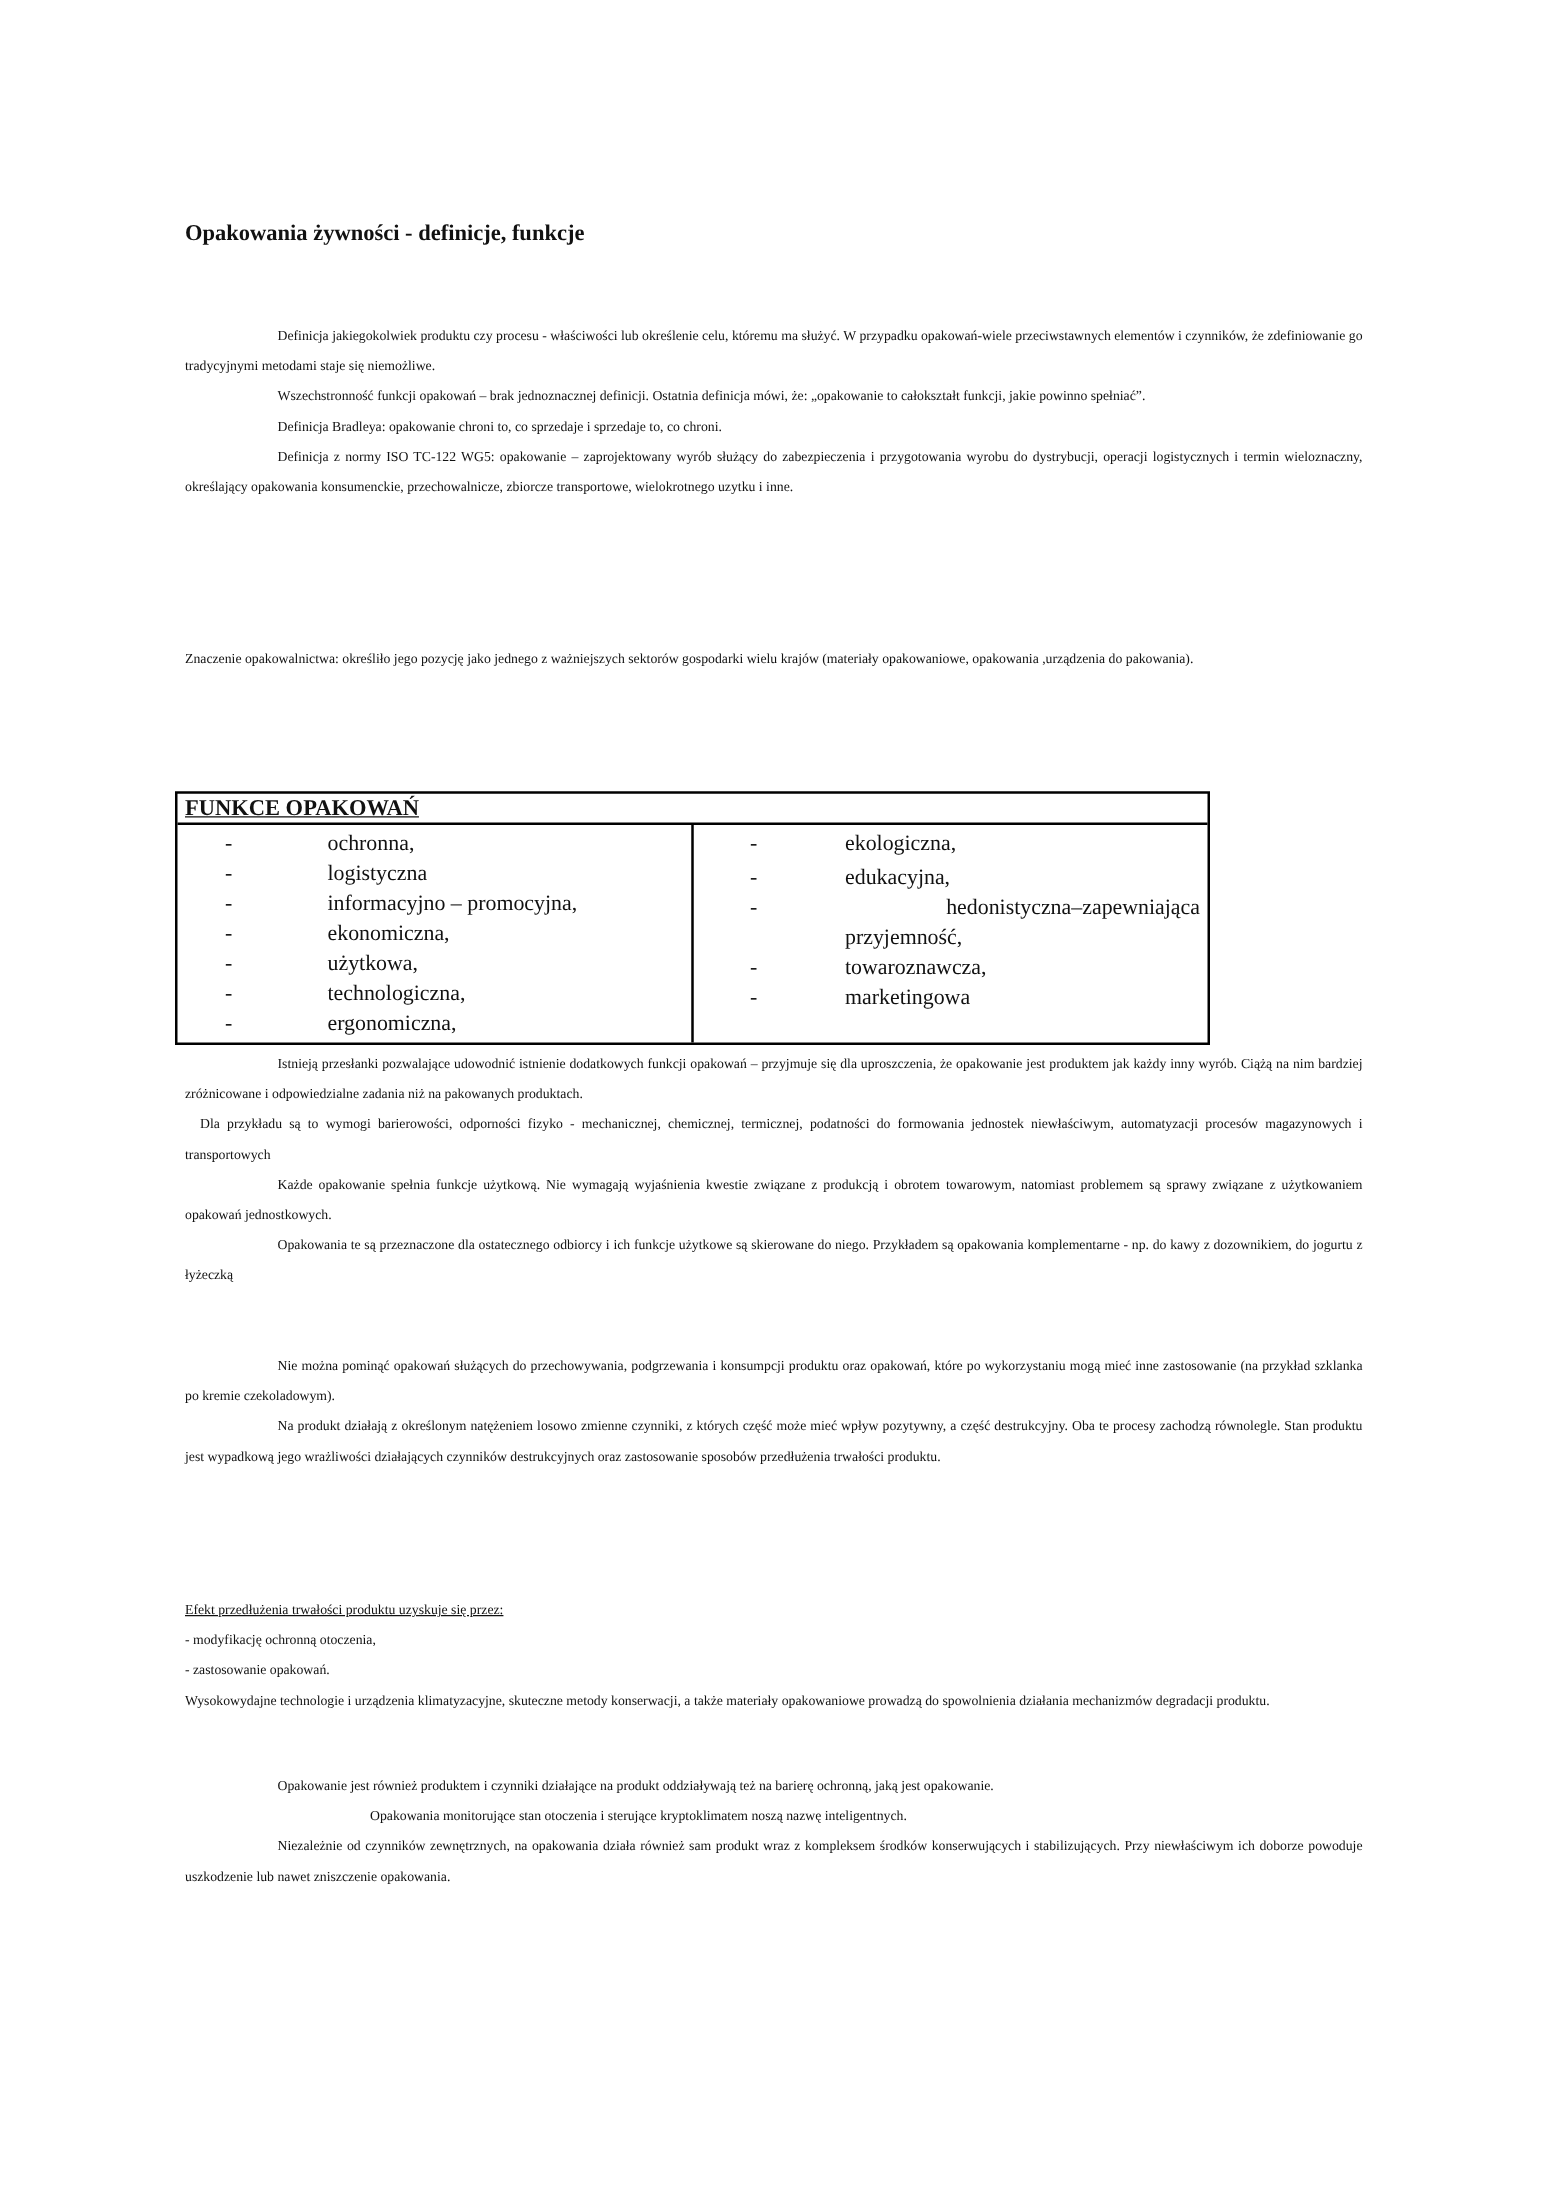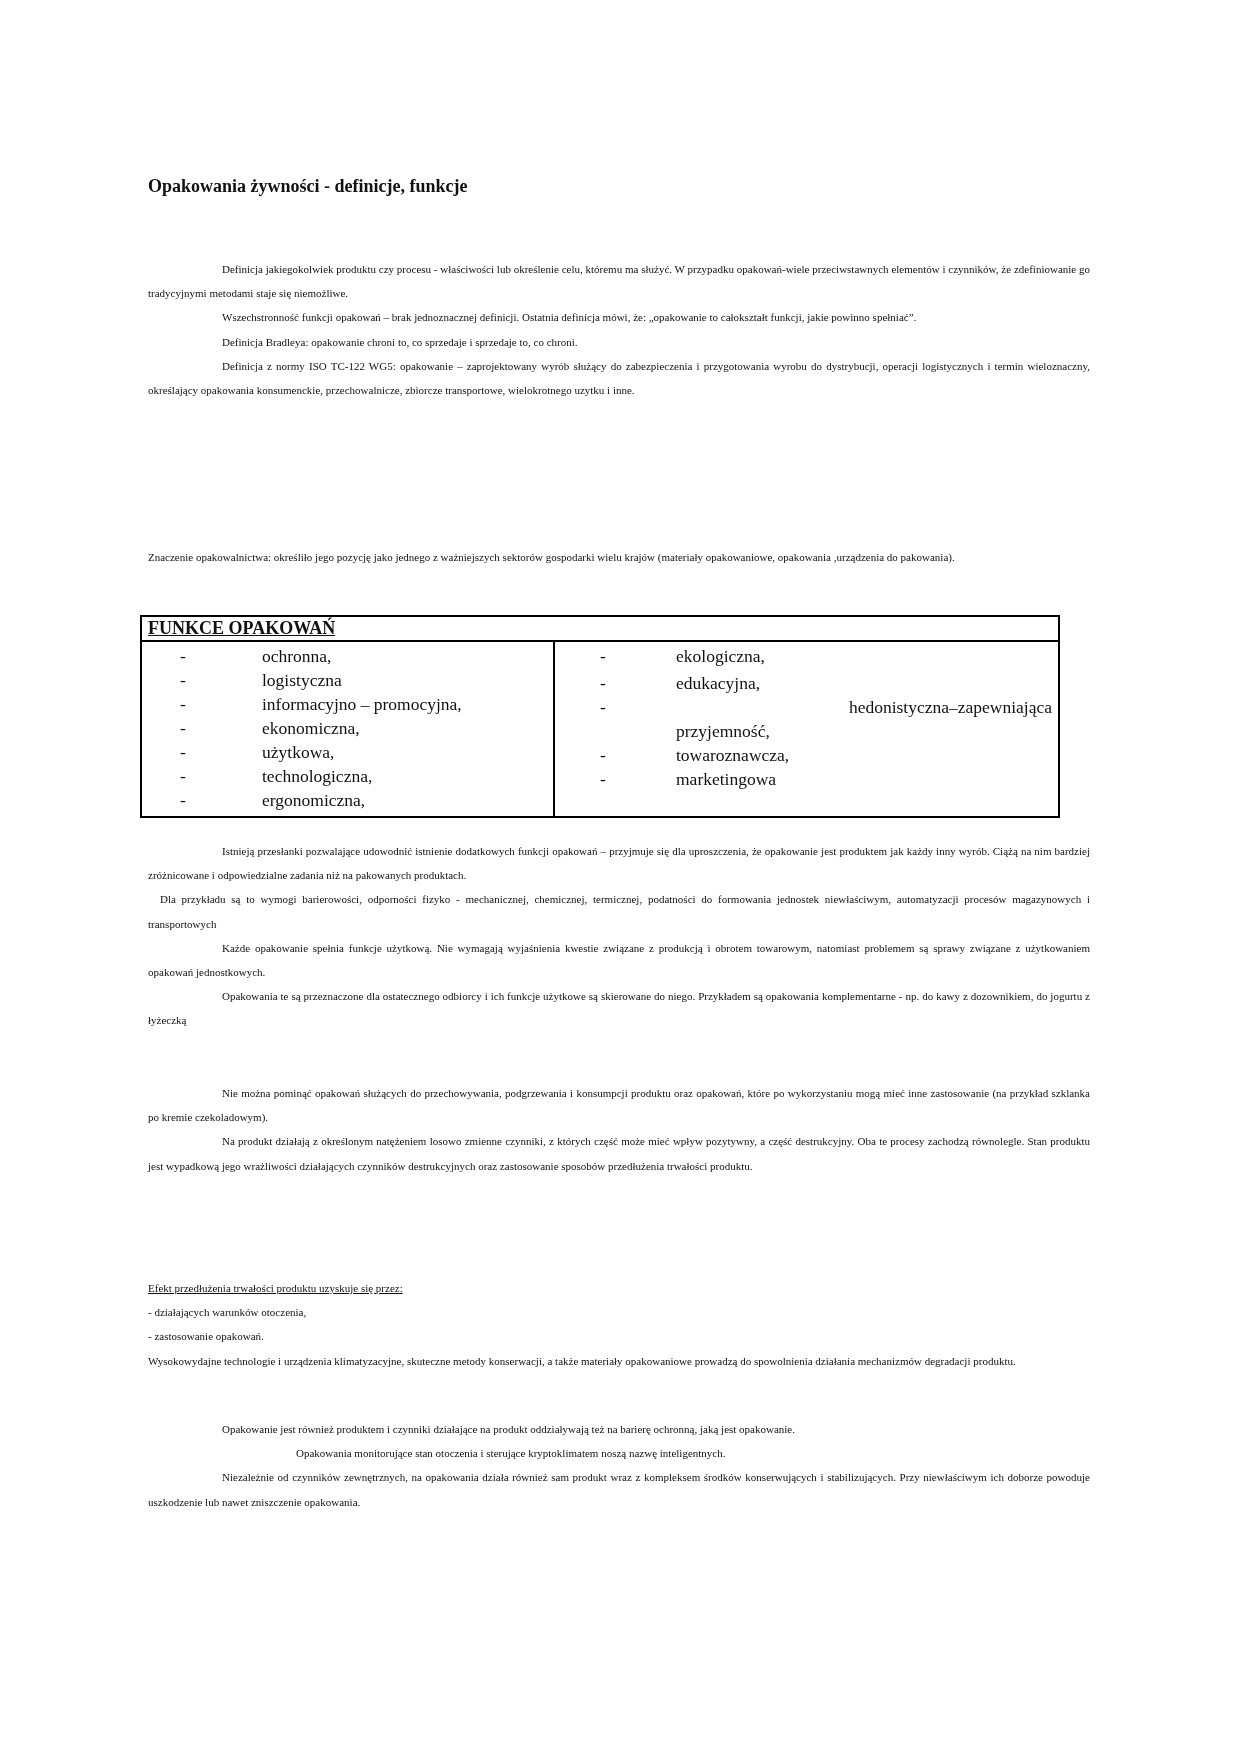--- a/index.html
+++ b/index.html
@@ -3,21 +3,21 @@
 <meta charset="utf-8">
 <style>
   html, body { margin: 0; padding: 0; background: #ffffff; }
   body { width: 1240px; height: 1754px; position: relative; overflow: hidden;
          font-family: "Liberation Serif", "DejaVu Serif", serif; color: #111; }
   .page { position: absolute; left: 148px; top: 0; width: 942px; }
   .title { position: absolute; top: 176px; left: 0; font-weight: bold; font-size: 18px; }
   .para { font-size: 11px; line-height: 24.2px; text-align: justify; margin: 0; }
   .indent { text-indent: 74px; }
   .block { position: absolute; left: 0; width: 942px; }
-  .table { position: absolute; left: -8px; top: 615px; width: 920px; border: 2px solid #000; box-sizing: border-box; }
+  .table { position: absolute; left: -8px; top: 633px; width: 828px; border: 2px solid #000; box-sizing: border-box; }
   .thead { border-bottom: 2px solid #000; height: 23px; padding-left: 6px; font-size: 18px; font-weight: bold; text-decoration: underline; line-height: 23px; }
   .trow { display: flex; }
   .tcol { box-sizing: border-box; padding-top: 2px; padding-bottom: 4px; }
   .tcol.left { width: 413px; border-right: 2px solid #000; }
   .tcol.right { flex: 1; padding-right: 6px; }
   .li { display: flex; font-size: 17.5px; line-height: 24px; }
   .li .dash { width: 45px; text-align: left; padding-left: 38px; flex: none; }
   .tcol.right .li .dash { padding-left: 45px; width: 45px; }
   .li .txt { padding-left: 37px; flex: 1; text-align: justify; }
   .tcol.right .li .txt { padding-left: 31px; }
@@ -31,21 +31,21 @@
 
   <div class="title">Opakowania żywności - definicje, funkcje</div>
 
   <div class="block" style="top:257px;">
     <p class="para indent">Definicja jakiegokolwiek produktu czy procesu - właściwości lub określenie celu, któremu ma służyć. W przypadku opakowań-wiele przeciwstawnych elementów i czynników, że zdefiniowanie go tradycyjnymi metodami staje się niemożliwe.</p>
     <p class="para indent">Wszechstronność funkcji opakowań – brak jednoznacznej definicji. Ostatnia definicja mówi, że: „opakowanie to całokształt funkcji, jakie powinno spełniać”.</p>
     <p class="para indent">Definicja Bradleya: opakowanie chroni to, co sprzedaje i sprzedaje to, co chroni.</p>
     <p class="para indent">Definicja z normy ISO TC-122 WG5: opakowanie – zaprojektowany wyrób służący do zabezpieczenia i przygotowania wyrobu do dystrybucji, operacji logistycznych i termin wieloznaczny, określający opakowania konsumenckie, przechowalnicze, zbiorcze transportowe, wielokrotnego uzytku i inne.</p>
   </div>
 
-  <div class="block" style="top:545px;">
+  <div class="block" style="top:515px;">
     <p class="para">Znaczenie opakowalnictwa: określiło jego pozycję jako jednego z ważniejszych sektorów gospodarki wielu krajów (materiały opakowaniowe, opakowania ,urządzenia do pakowania).</p>
   </div>
 
   <div class="table">
     <div class="thead">FUNKCE OPAKOWAŃ</div>
     <div class="trow">
       <div class="tcol left">
         <div class="li">
             <span class="dash">-</span>
             <span class="txt">ochronna,</span>
@@ -114,21 +114,21 @@
     <p class="para indent">Opakowania te są przeznaczone dla ostatecznego odbiorcy i ich funkcje użytkowe są skierowane do niego. Przykładem są opakowania komplementarne - np. do kawy z dozownikiem, do jogurtu z łyżeczką</p>
   </div>
 
   <div class="block" style="top:1081px;">
     <p class="para indent">Nie można pominąć opakowań służących do przechowywania, podgrzewania i konsumpcji produktu oraz opakowań, które po wykorzystaniu mogą mieć inne zastosowanie (na przykład szklanka po kremie czekoladowym).</p>
     <p class="para indent">Na produkt działają z określonym natężeniem losowo zmienne czynniki, z których część może mieć wpływ pozytywny, a część destrukcyjny. Oba te procesy zachodzą równolegle. Stan produktu jest wypadkową jego wrażliwości działających czynników destrukcyjnych oraz zastosowanie sposobów przedłużenia trwałości produktu.</p>
   </div>
 
   <div class="block" style="top:1276px;">
     <p class="para u">Efekt przedłużenia trwałości produktu uzyskuje się przez:</p>
-    <p class="para">- działających warunków otoczenia,</p>
+    <p class="para">- modyfikację ochronną otoczenia,</p>
     <p class="para">- zastosowanie opakowań.</p>
     <p class="para">Wysokowydajne technologie i urządzenia klimatyzacyjne, skuteczne metody konserwacji, a także materiały opakowaniowe prowadzą do spowolnienia działania mechanizmów degradacji produktu.</p>
   </div>
 
   <div class="block" style="top:1417px;">
     <p class="para indent">Opakowanie jest również produktem i czynniki działające na produkt oddziaływają też na barierę ochronną, jaką jest opakowanie.</p>
     <p class="para" style="text-indent:148px;">Opakowania monitorujące stan otoczenia i sterujące kryptoklimatem noszą nazwę inteligentnych.</p>
     <p class="para indent">Niezależnie od czynników zewnętrznych, na opakowania działa również sam produkt wraz z kompleksem środków konserwujących i stabilizujących. Przy niewłaściwym ich doborze powoduje uszkodzenie lub nawet zniszczenie opakowania.</p>
   </div>
 

